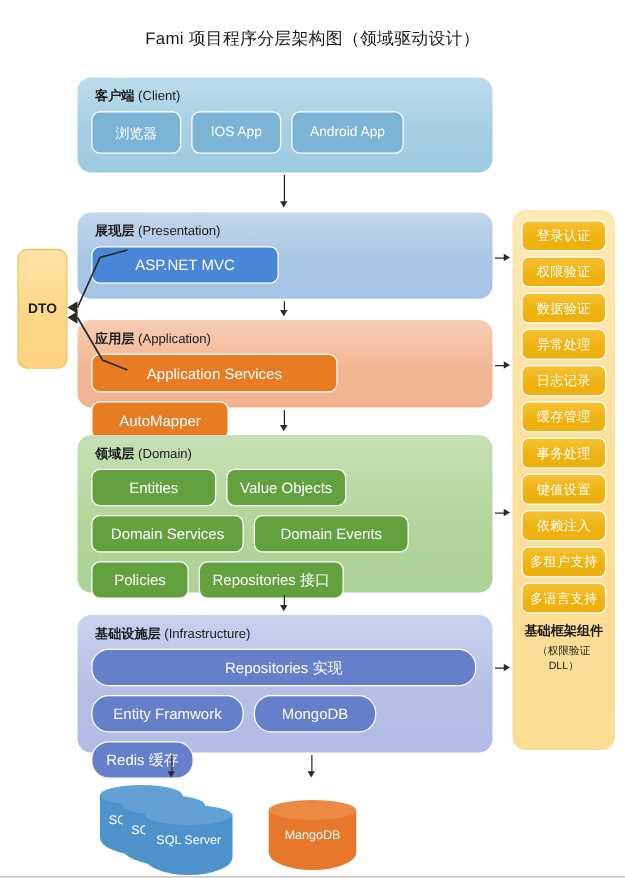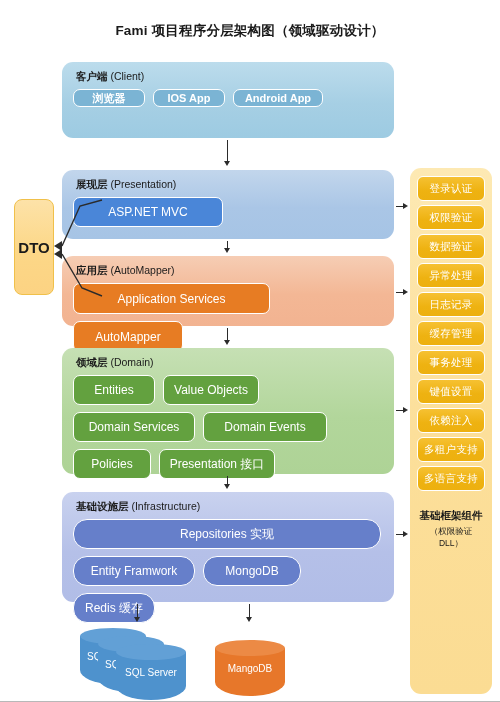--- a/index.html
+++ b/index.html
@@ -10,21 +10,21 @@
     overflow:hidden;
     position:relative;
     border-bottom:1px solid #b8b8b8;
     box-sizing:border-box;
   }
   #stage{position:absolute;left:0;top:0;width:500px;height:702px;}
 
   .title{
     position:absolute;left:0;top:22px;width:500px;
     text-align:center;
-    font-size:13.5px;font-weight:bold;color:#1a1a1a;
+    font-size:13.5px;font-weight:normal;color:#1a1a1a;
     letter-spacing:.2px;
   }
 
   
   .layer{
     position:absolute;
     border-radius:11px;
     box-sizing:border-box;
   }
   .layer-title{
@@ -44,21 +44,21 @@
     border:1.4px solid #ffffff;
     box-sizing:border-box;
     white-space:nowrap;
     text-align:center;
     padding:0 6px;
   }
 
   
   #client{left:62px;top:62px;width:332px;height:76px;
     background:linear-gradient(180deg,#bcdcec 0%,#a6cfe4 55%,#9dcbe2 100%);}
-  #client .chip{background:#7bb4d4;height:18px;font-weight:bold;}
+  #client .chip{background:#7bb4d4;height:34px;}
 
   
   #presentation{left:62px;top:170px;width:332px;height:69px;
     background:linear-gradient(180deg,#c2d6ec 0%,#aac6e6 55%,#a6c4e5 100%);}
   #presentation .chip{background:#4a86d8;height:30px;font-size:12px;}
 
   
   #application{left:62px;top:256px;width:332px;height:70px;
     background:linear-gradient(180deg,#f6cdb4 0%,#f3b795 55%,#f2b391 100%);}
   #application .chip{background:#e77c23;height:31px;font-size:12px;}
@@ -74,42 +74,42 @@
   #infrastructure .chip{background:#667fca;height:30px;font-size:12px;border-radius:14px;}
 
   
   #dto{
     position:absolute;left:14px;top:199px;width:40px;height:96px;
     border-radius:8px;
     background:linear-gradient(180deg,#fde2a8 0%,#fcd787 55%,#fcd383 100%);
     border:1.3px solid #f0c04a;
     box-sizing:border-box;
     display:flex;align-items:center;justify-content:center;
-    font-size:15px;font-weight:bold;color:#1a1a1a;
+    font-size:11px;font-weight:bold;color:#1a1a1a;
   }
 
   
   #sidebar{
-    position:absolute;left:410px;top:168px;width:82px;height:526px;
+    position:absolute;left:410px;top:168px;width:82px;height:432px;
     border-radius:11px;
     background:linear-gradient(180deg,#fde9b3 0%,#fcdf9a 50%,#fbdc93 100%);
     box-sizing:border-box;
     padding:8px 7px 6px 7px;
   }
   .side-chip{
     height:25px;margin-bottom:4px;
     border-radius:6px;
     background:linear-gradient(180deg,#f6c132 0%,#eeb211 60%,#edb00f 100%);
     border:1.3px solid #ffffff;
     box-sizing:border-box;
     display:flex;align-items:center;justify-content:center;
     color:#ffffff;font-size:10.5px;letter-spacing:.3px;
   }
   #sidebar-footer{
-    margin-top:18px;text-align:center;color:#1a1a1a;
+    margin-top:7px;text-align:center;color:#1a1a1a;
   }
   #sidebar-footer .sf-main{font-size:10.5px;font-weight:bold;display:block;}
   #sidebar-footer .sf-sub{font-size:8.5px;display:block;margin-top:3px;}
 
   
   .cyl{position:absolute;}
   .cyl .body{
     position:absolute;left:0;right:0;top:8px;bottom:0;
     border-radius:0 0 50% 50%/0 0 14px 14px;
   }
@@ -169,40 +169,40 @@
       <span class="en">(Presentation)</span>
     </div>
     <div class="chips">
       <div class="chip" style="width:150px">ASP.NET MVC</div>
     </div>
   </div>
 
   <div class="layer" id="application">
     <div class="layer-title">
       <span>应用层</span>
-      <span class="en">(AutoMapper)</span>
+      <span class="en">(Application)</span>
     </div>
     <div class="chips">
       <div class="chip" style="width:197px">Application Services</div>
       <div class="chip" style="width:110px">AutoMapper</div>
     </div>
   </div>
 
   <div class="layer" id="domain">
     <div class="layer-title">
       <span>领域层</span>
       <span class="en">(Domain)</span>
     </div>
     <div class="chips">
-      <div class="chip" style="width:82px">Entities</div>
+      <div class="chip" style="width:100px">Entities</div>
       <div class="chip" style="width:96px">Value Objects</div>
       <div class="chip" style="width:122px">Domain Services</div>
       <div class="chip" style="width:124px">Domain Events</div>
       <div class="chip" style="width:78px">Policies</div>
-      <div class="chip" style="width:116px">Presentation 接口</div>
+      <div class="chip" style="width:116px">Repositories 接口</div>
     </div>
   </div>
 
   <div class="layer" id="infrastructure">
     <div class="layer-title">
       <span>基础设施层</span>
       <span class="en">(Infrastructure)</span>
     </div>
     <div class="chips">
       <div class="chip" style="width:308px">Repositories 实现</div>

